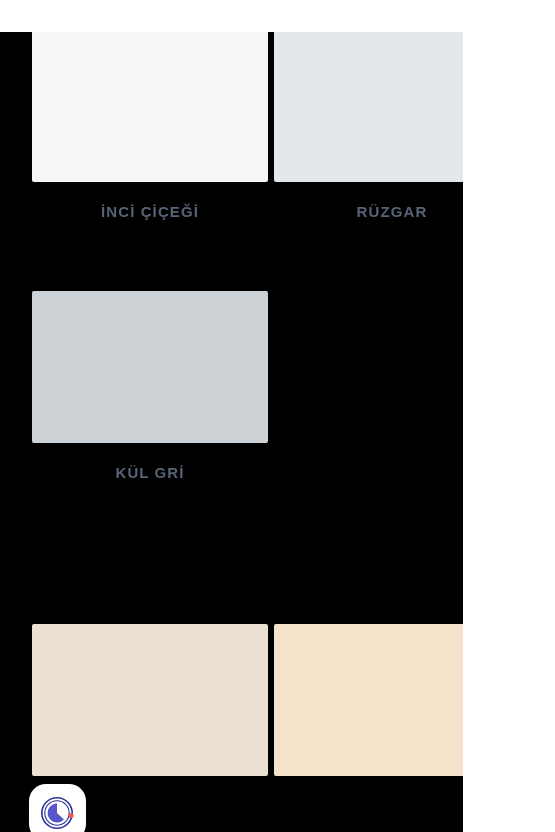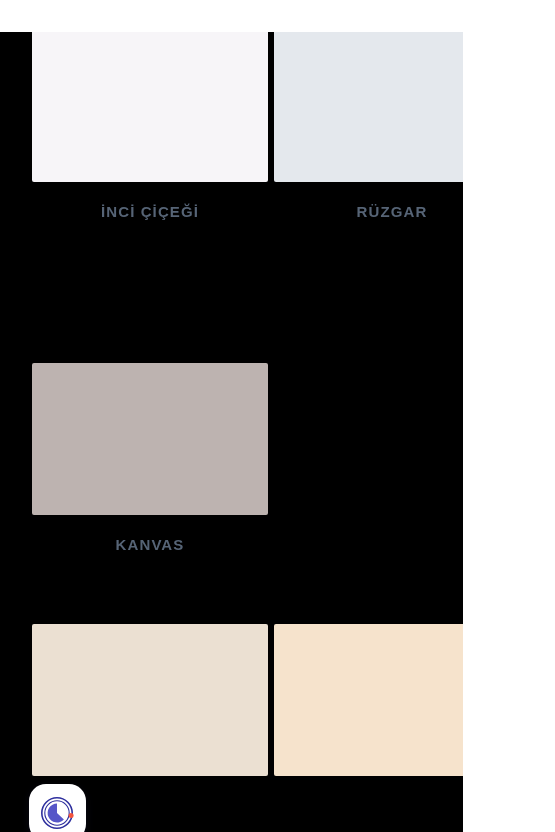--- a/index.html
+++ b/index.html
@@ -103,29 +103,29 @@
       </div>
       <div class="swatch-card">
         <div class="swatch-chip" style="background:#e4e8ed;"></div>
         <div class="swatch-label">RÜZGAR</div>
       </div>
     </div>
 
     <div class="row-gap"></div>
 
     <div class="swatch-row">
+      <div class="swatch-card">
+        <div class="swatch-chip" style="background:#ccd1d5;"></div>
+        <div class="swatch-label">KÜL GRİ</div>
+      </div>
     </div>
 
     <div class="row-gap"></div>
 
     <div class="swatch-row">
-      <div class="swatch-card">
-        <div class="swatch-chip" style="background:#bdb3b0;"></div>
-        <div class="swatch-label">KANVAS</div>
-      </div>
     </div>
 
     <div class="row-gap-last"></div>
 
     <div class="swatch-row">
       <div class="swatch-card">
         <div class="swatch-chip" style="background:#ebe0d2;"></div>
         <div class="swatch-label"></div>
       </div>
       <div class="swatch-card">

